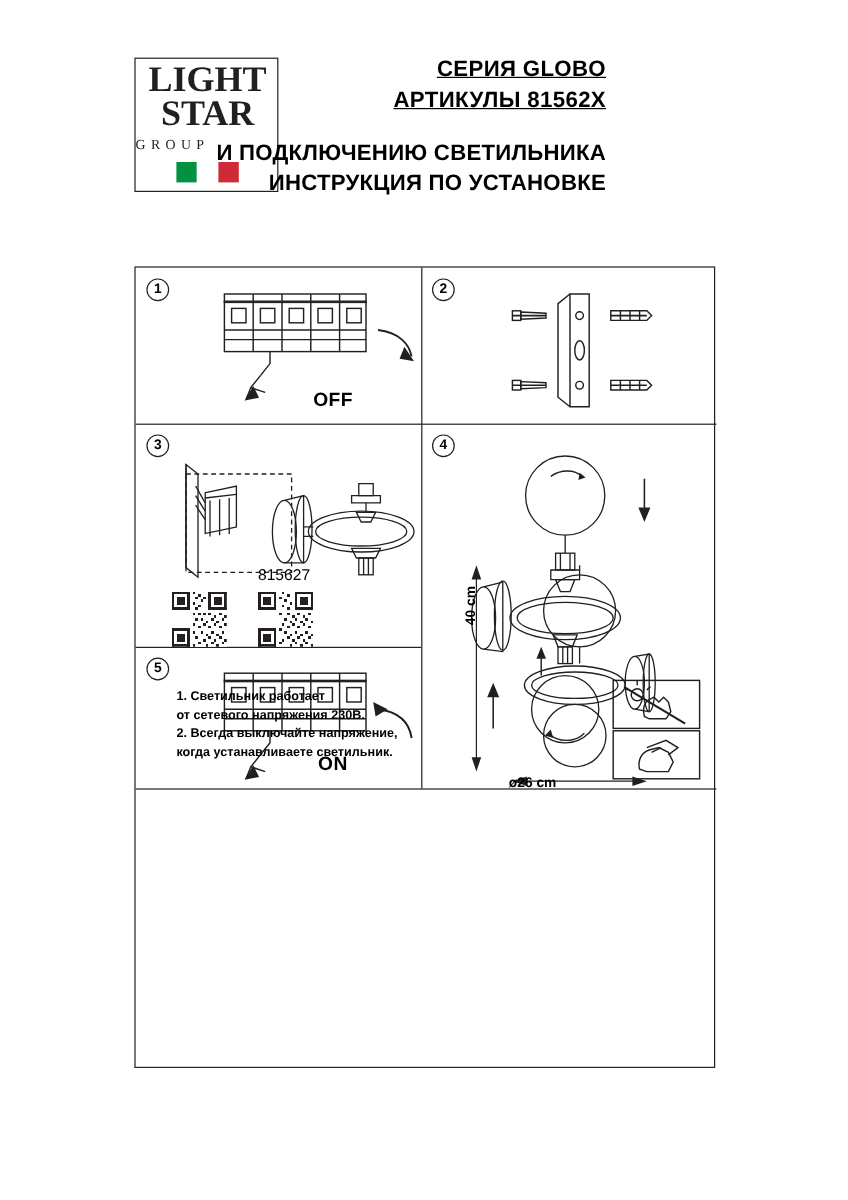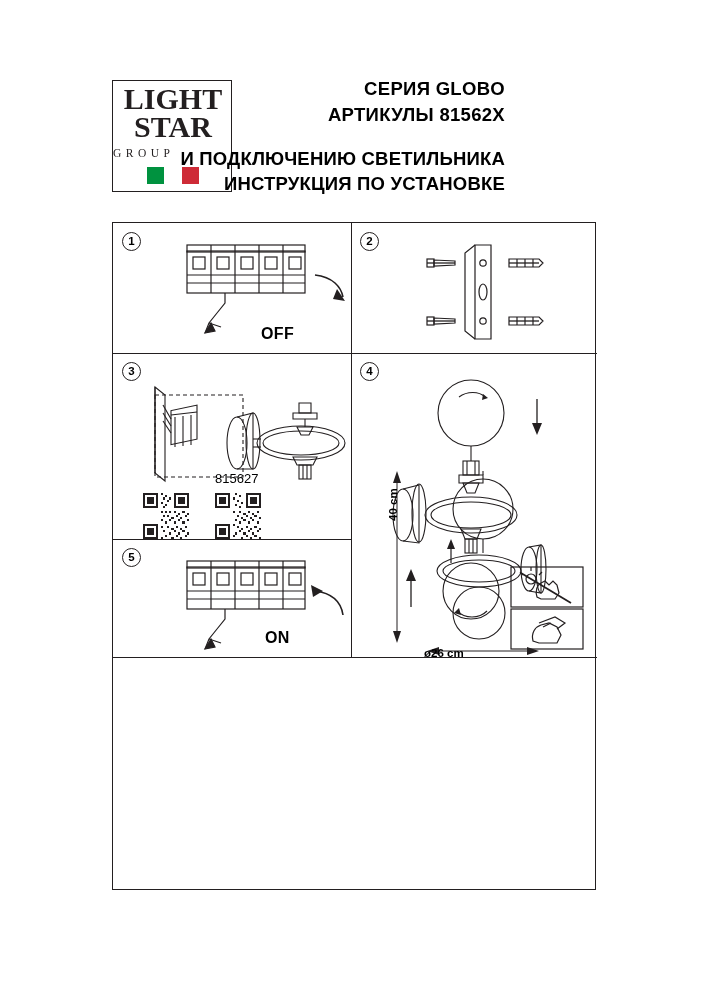--- a/index.html
+++ b/index.html
@@ -21,21 +21,20 @@
     width: 707px;
     height: 1000px;
   }
 
   
   .header {
     position: absolute;
     left: 0; top: 0;
     width: 613px;
     height: 200px;
-    margin-top: 32px;
   }
   .logo {
     position: absolute;
     left: 112px;
     top: 48px;
     width: 120px;
     height: 112px;
     border: 1.5px solid #231f20;
     box-sizing: border-box;
     background: #fff;
@@ -84,20 +83,21 @@
     top: 44px;
     width: 430px;
     text-align: right;
   }
   .series-line {
     font-size: 18.5px;
     font-weight: bold;
     letter-spacing: 0.3px;
     line-height: 26px;
     color: #000;
+    text-decoration: underline;
   }
   .title-block {
     margin-top: 18px;
     font-size: 18.5px;
     font-weight: bold;
     line-height: 25px;
     letter-spacing: 0.2px;
     color: #000;
   }
 
@@ -550,20 +550,26 @@
           <rect x="8" y="19" width="1" height="1"></rect>
             <rect x="12" y="20" width="1" height="1"></rect>
           <rect x="14" y="19" width="1" height="1"></rect>
             <rect x="16" y="20" width="1" height="1"></rect>
           <rect x="18" y="19" width="1" height="1"></rect>
             <rect x="20" y="20" width="1" height="1"></rect>
         </g>
       </svg>
     </div>
 
+    <div class="notes" style="left:34px; top:350px;">
+      <div>1. Светильник работает</div>
+      <div>от сетевого напряжения 230В.</div>
+      <div>2. Всегда выключайте напряжение,</div>
+      <div>когда устанавливаете светильник.</div>
+    </div>
 
     <div class="dg" style="left:262px; top:238px;">
       <svg width="200" height="200" viewBox="0 0 200 200">
         <g stroke="#231f20" fill="none" stroke-width="1.1">
 
           <line x1="22" y1="14" x2="22" y2="178" stroke-width="1"></line>
           <path d="M18 22 L22 10 L26 22 Z" fill="#231f20" stroke="none"></path>
           <path d="M18 170 L22 182 L26 170 Z" fill="#231f20" stroke="none"></path>
 
           <line x1="56" y1="190" x2="160" y2="190" stroke-width="1"></line>

